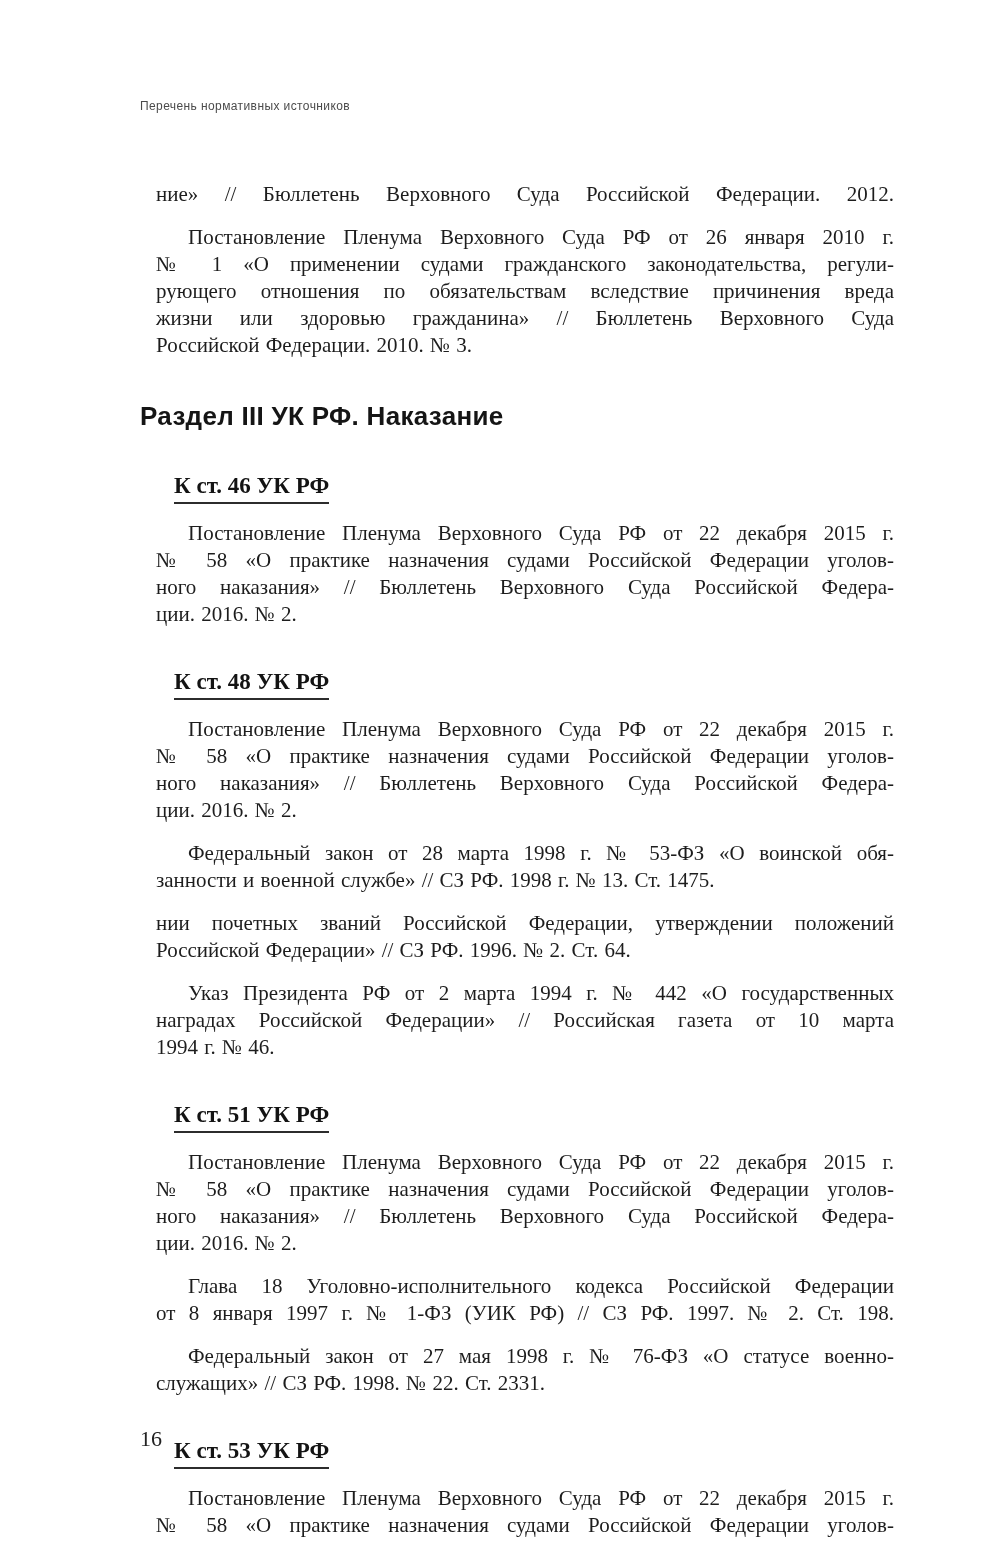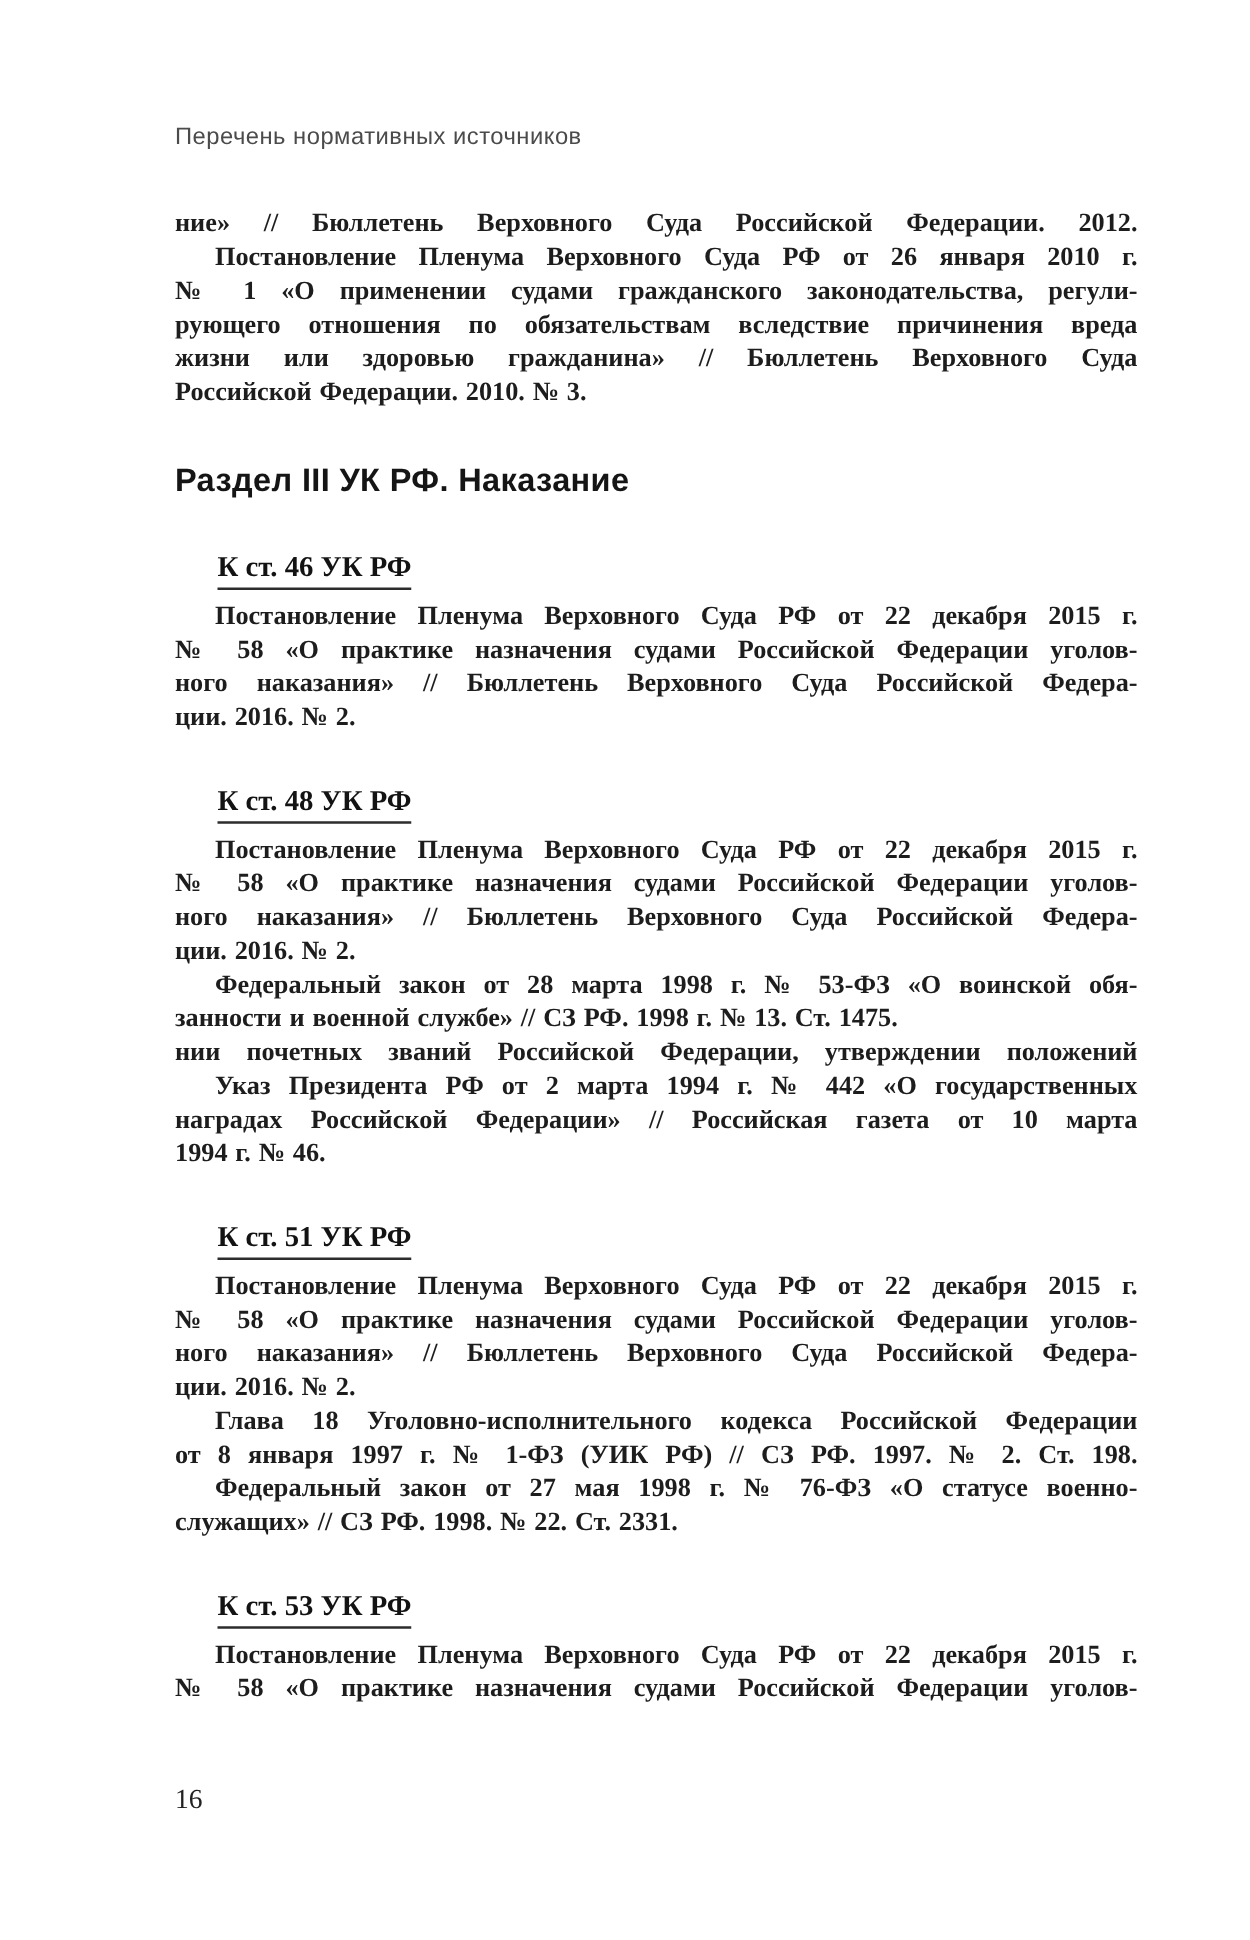--- a/index.html
+++ b/index.html
@@ -10,34 +10,34 @@
     background: #ffffff;
     overflow: hidden;
     font-family: "Liberation Serif", serif;
     color: #1d1d1d;
   }
   .running-header {
     position: absolute;
     left: 140px;
     top: 99px;
     font-family: "Liberation Sans", sans-serif;
-    font-size: 19px;
+    font-size: 12px;
     font-weight: 400;
     letter-spacing: 0.4px;
     color: #4b4b4b;
   }
   .textcol {
     position: absolute;
     left: 140px;
     top: 165px;
     width: 770px;
     font-size: 21px;
     line-height: 27px;
   }
-  .para { margin: 0; font-weight: bold; }
+  .para { margin: 16px; }
   .ln {
     text-align: justify;
     text-align-last: justify;
     word-spacing: 1px;
   }
   .ln.end { text-align-last: left; }
   .ln.ind { text-indent: 32px; }
   .section-title {
     margin: 42px 0 26px 0;
     font-family: "Liberation Sans", sans-serif;
@@ -109,20 +109,21 @@
       <div class="ln">№ 58 «О практике назначения судами Российской Федерации уголов-</div>
       <div class="ln">ного наказания» // Бюллетень Верховного Суда Российской Федера-</div>
       <div class="ln end">ции. 2016. № 2.</div>
     </div>
     <div class="para">
       <div class="ln ind">Федеральный закон от 28 марта 1998 г. № 53-ФЗ «О воинской обя-</div>
       <div class="ln end">занности и военной службе» // СЗ РФ. 1998 г. № 13. Ст. 1475.</div>
     </div>
     <div class="para">
       <div class="ln">нии почетных званий Российской Федерации, утверждении положений</div>
+      <div class="ln end">Российской Федерации» // СЗ РФ. 1996. № 2. Ст. 64.</div>
     </div>
     <div class="para">
       <div class="ln ind">Указ Президента РФ от 2 марта 1994 г. № 442 «О государственных</div>
       <div class="ln">наградах Российской Федерации» // Российская газета от 10 марта</div>
       <div class="ln end">1994 г. № 46.</div>
     </div>
 
     <div class="sub-heading">
       <span class="u">К ст. 51 УК РФ</span>
     </div>

